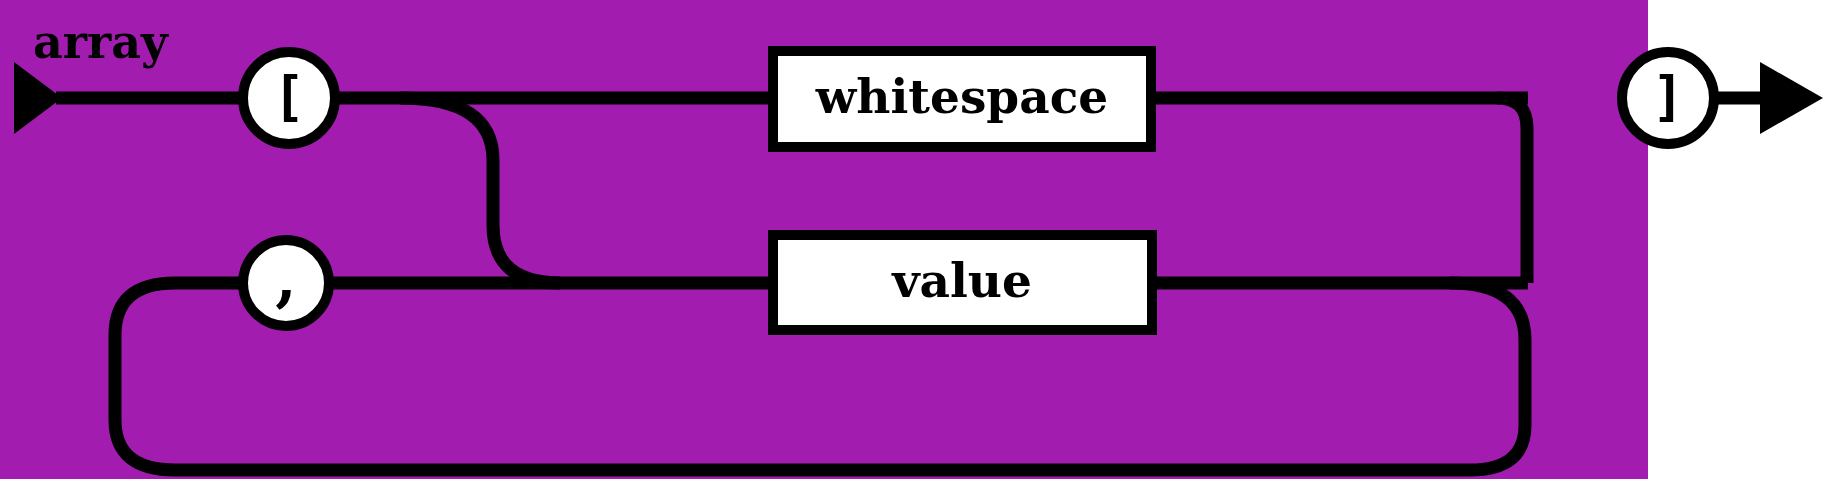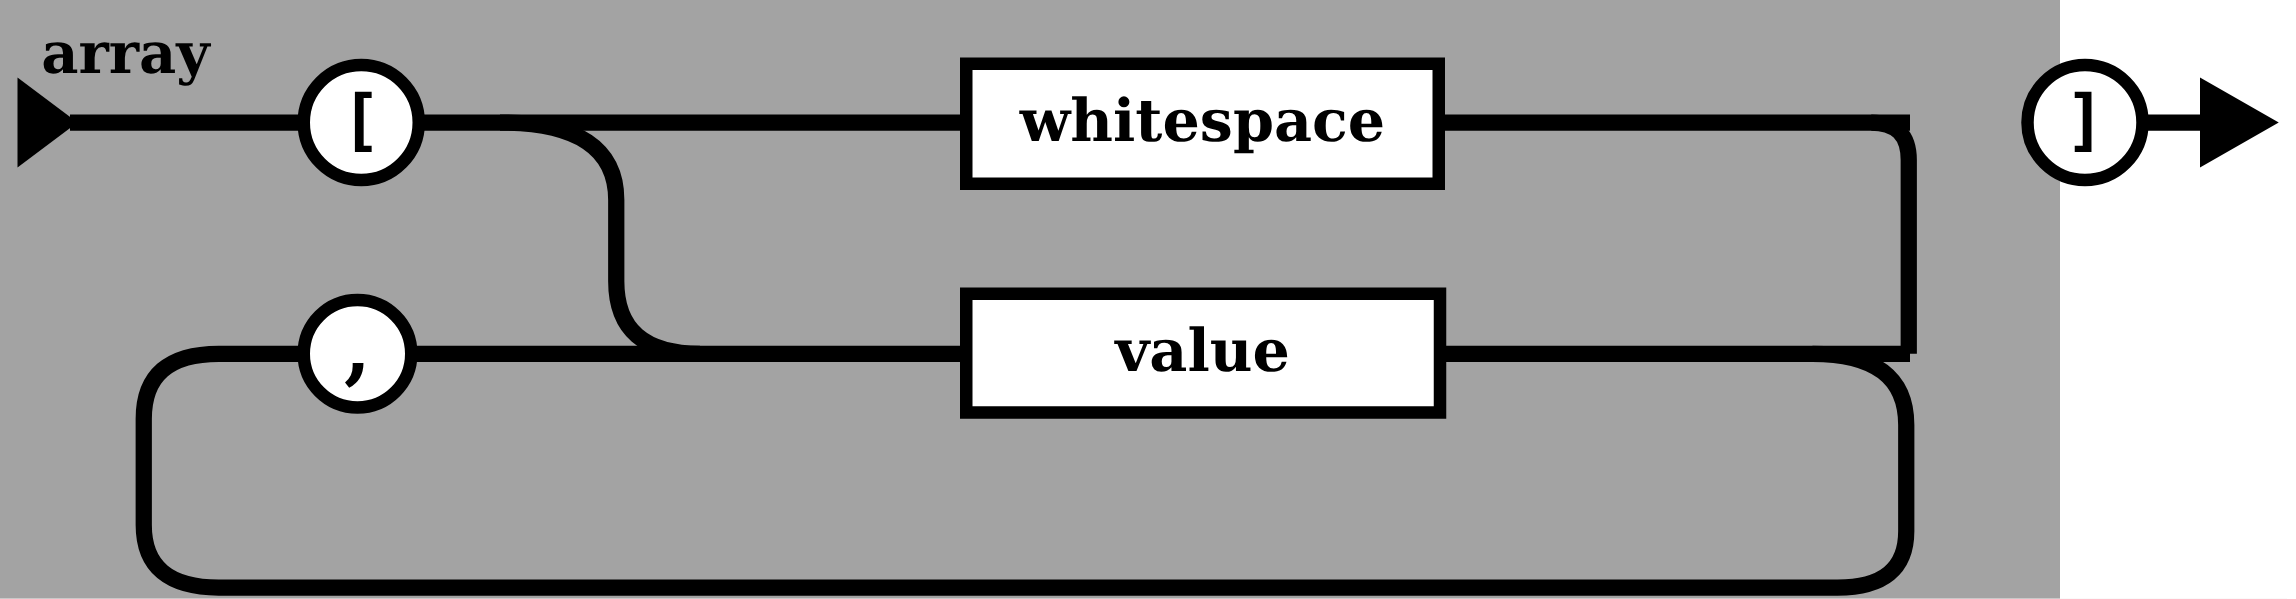--- a/index.html
+++ b/index.html
@@ -10,21 +10,21 @@
   body {
     width: 1837px;
     height: 479px;
     overflow: hidden;
     font-family: "DejaVu Serif", serif;
   }
   #diagram-root {
     position: relative;
     width: 1648px;
     height: 479px;
-    background: #a3a3a3;
+    background: #a21caf;
   }
   svg#railroad {
     display: block;
     width: 1837px;
     height: 479px;
   }
   .rail {
     fill: none;
     stroke: #000000;
     stroke-width: 13;

